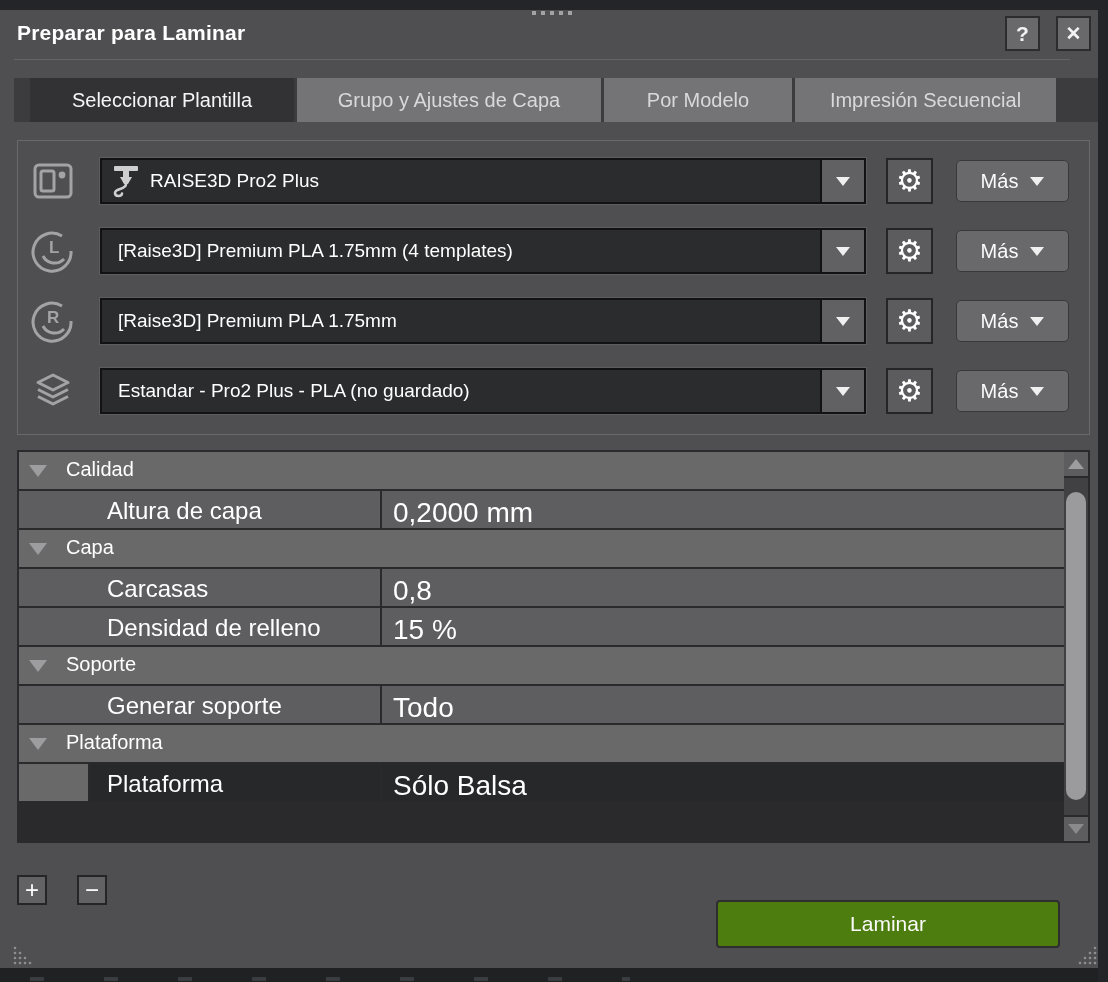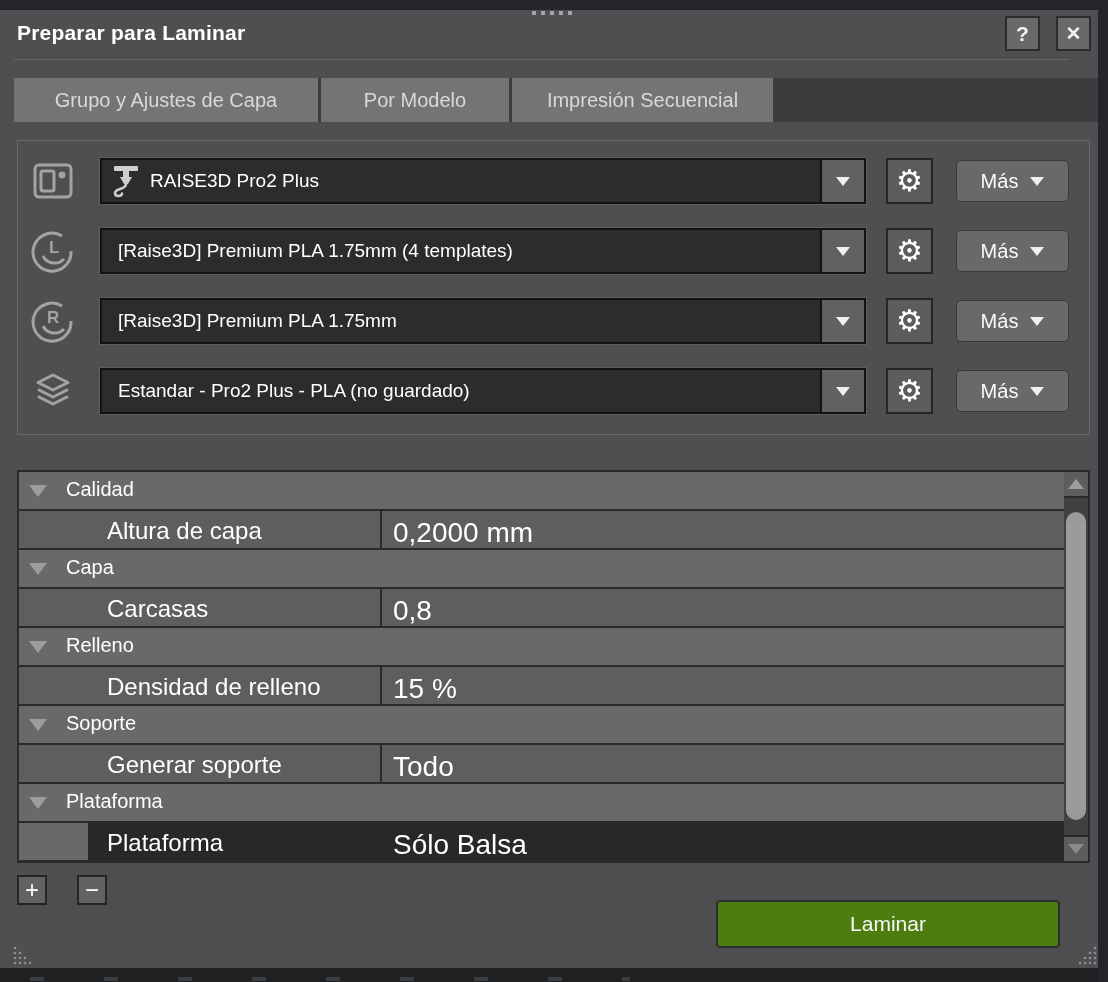--- a/index.html
+++ b/index.html
@@ -47,21 +47,21 @@
   .dd-arrow-box { width:44px; height:42px; flex:0 0 auto; background:#616163; border-left:2px solid #121212;
     display:flex; align-items:center; justify-content:center; }
   .tri-down-w { width:0; height:0; border-left:7px solid transparent; border-right:7px solid transparent; border-top:9px solid #f0f0f0; }
   .gear-btn { position:absolute; left:868px; top:0; width:47px; height:46px; background:#5c5c5e; border:2px solid #252527;
     display:flex; align-items:center; justify-content:center; color:#ffffff; font-size:30px; line-height:1; cursor:pointer; }
   .more-btn { position:absolute; left:938px; top:2px; width:113px; height:42px; background:#69696b; border:1px solid #39393b;
     border-radius:5px; display:flex; align-items:center; justify-content:center; gap:12px; color:#fafafa; font-size:20px; cursor:pointer; }
   .more-btn .tri { width:0; height:0; border-left:7px solid transparent; border-right:7px solid transparent; border-top:9px solid #f0f0f0; }
 
   
-  .settings { position:absolute; left:17px; top:450px; width:1073px; height:393px; border:2px solid #2a2a2c; background:#2a2a2c;margin-top:20px; }
+  .settings { position:absolute; left:17px; top:450px; width:1073px; height:393px; border:2px solid #2a2a2c; background:#2a2a2c; }
   .rows { position:absolute; left:0; top:0; width:1045px; height:389px; }
   .t-row { position:relative; width:1045px; height:37px; margin-bottom:2px; }
   .t-row:last-child { margin-bottom:0; }
   .t-row.section { background:#69696a; }
   .t-row.setting { background:#5e5e60; }
   .t-row.selected { background:#27282a; }
   .sec-arrow { position:absolute; left:10px; top:13px; width:0; height:0;
     border-left:9px solid transparent; border-right:9px solid transparent; border-top:12px solid #9d9da0; cursor:pointer; }
   .sec-label { position:absolute; left:47px; top:6px; font-size:20px; color:#ffffff; }
   .set-label { position:absolute; left:88px; top:6px; font-size:24px; color:#ffffff; }
@@ -109,20 +109,21 @@
       <i></i>
       <i></i>
       <i></i>
     </div>
   <div class="title">Preparar para Laminar</div>
   <div class="sq-btn btn-help">?</div>
   <div class="sq-btn btn-close">✕</div>
   <div class="title-sep"></div>
 
   <div class="tabstrip">
+    <div class="tab tab1 active">Seleccionar Plantilla</div>
     <div class="tab tab2">Grupo y Ajustes de Capa</div>
     <div class="tab tab3">Por Modelo</div>
     <div class="tab tab4">Impresión Secuencial</div>
   </div>
 
   <div class="groupbox">
 
     <div class="sel-row" style="top:17px;">
       <span class="row-icon">
         <svg class="icon-svg" viewBox="0 0 46 46">
@@ -236,24 +237,20 @@
         <span class="set-value">0,2000 mm</span>
       </div>
       <div class="t-row section">
         <span class="sec-arrow"></span>
         <span class="sec-label">Capa</span>
       </div>
       <div class="t-row setting">
         <span class="set-label">Carcasas</span>
         <span class="set-divider"></span>
         <span class="set-value">0,8</span>
-      </div>
-      <div class="t-row section">
-        <span class="sec-arrow"></span>
-        <span class="sec-label">Relleno</span>
       </div>
       <div class="t-row setting">
         <span class="set-label">Densidad de relleno</span>
         <span class="set-divider"></span>
         <span class="set-value">15 %</span>
       </div>
       <div class="t-row section">
         <span class="sec-arrow"></span>
         <span class="sec-label">Soporte</span>
       </div>

